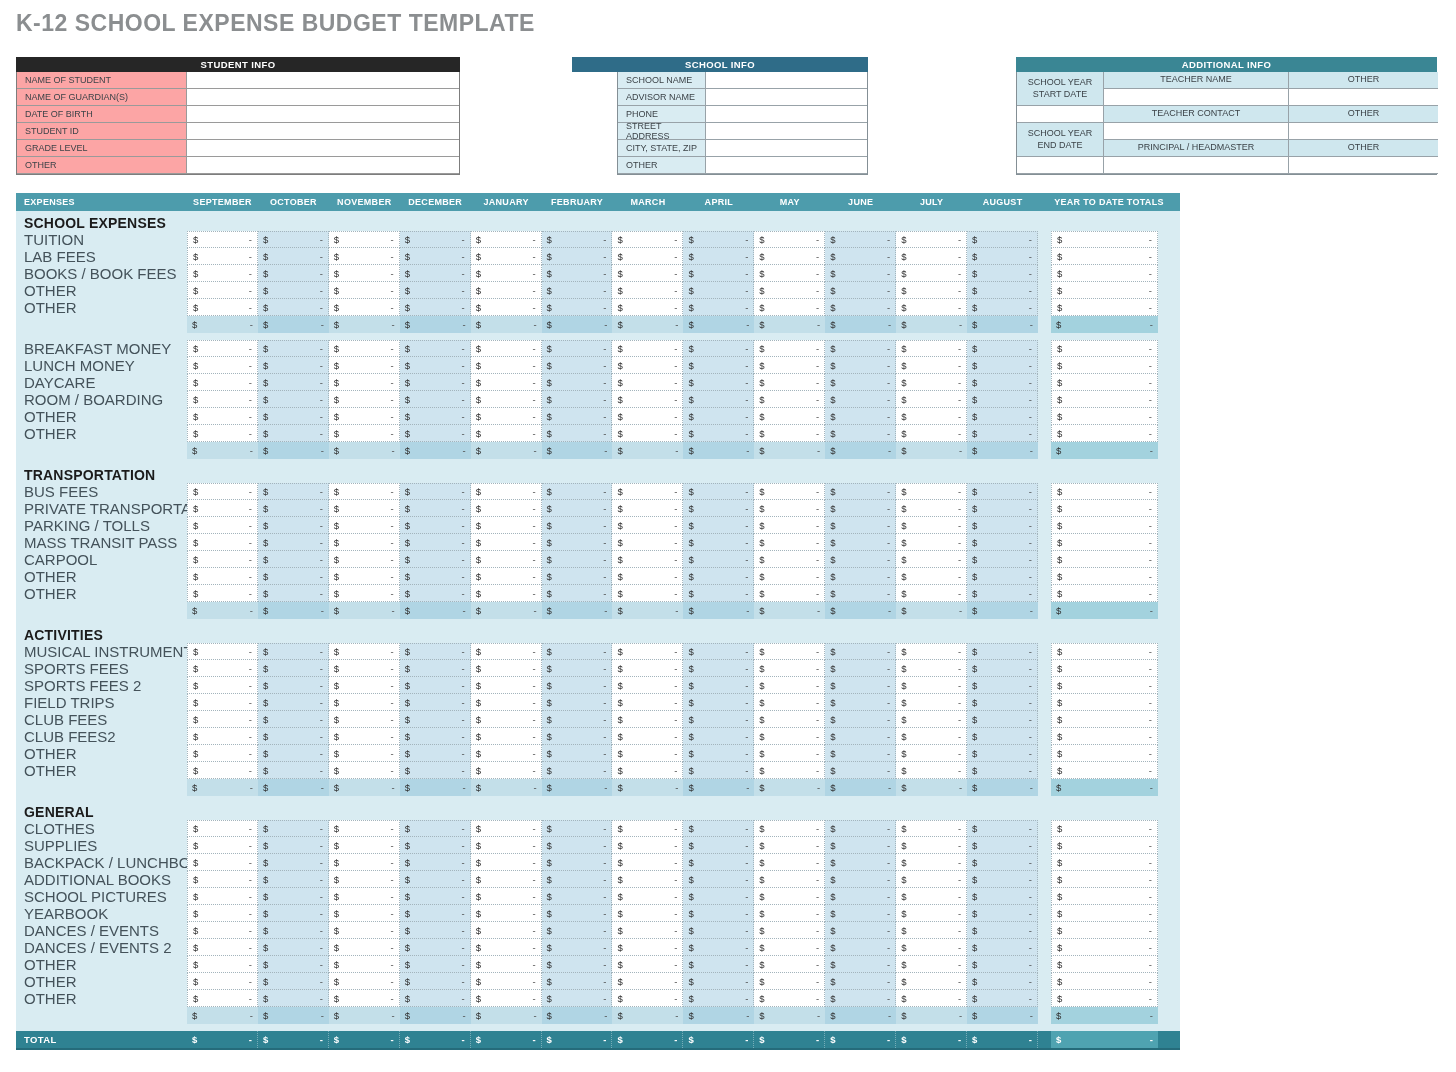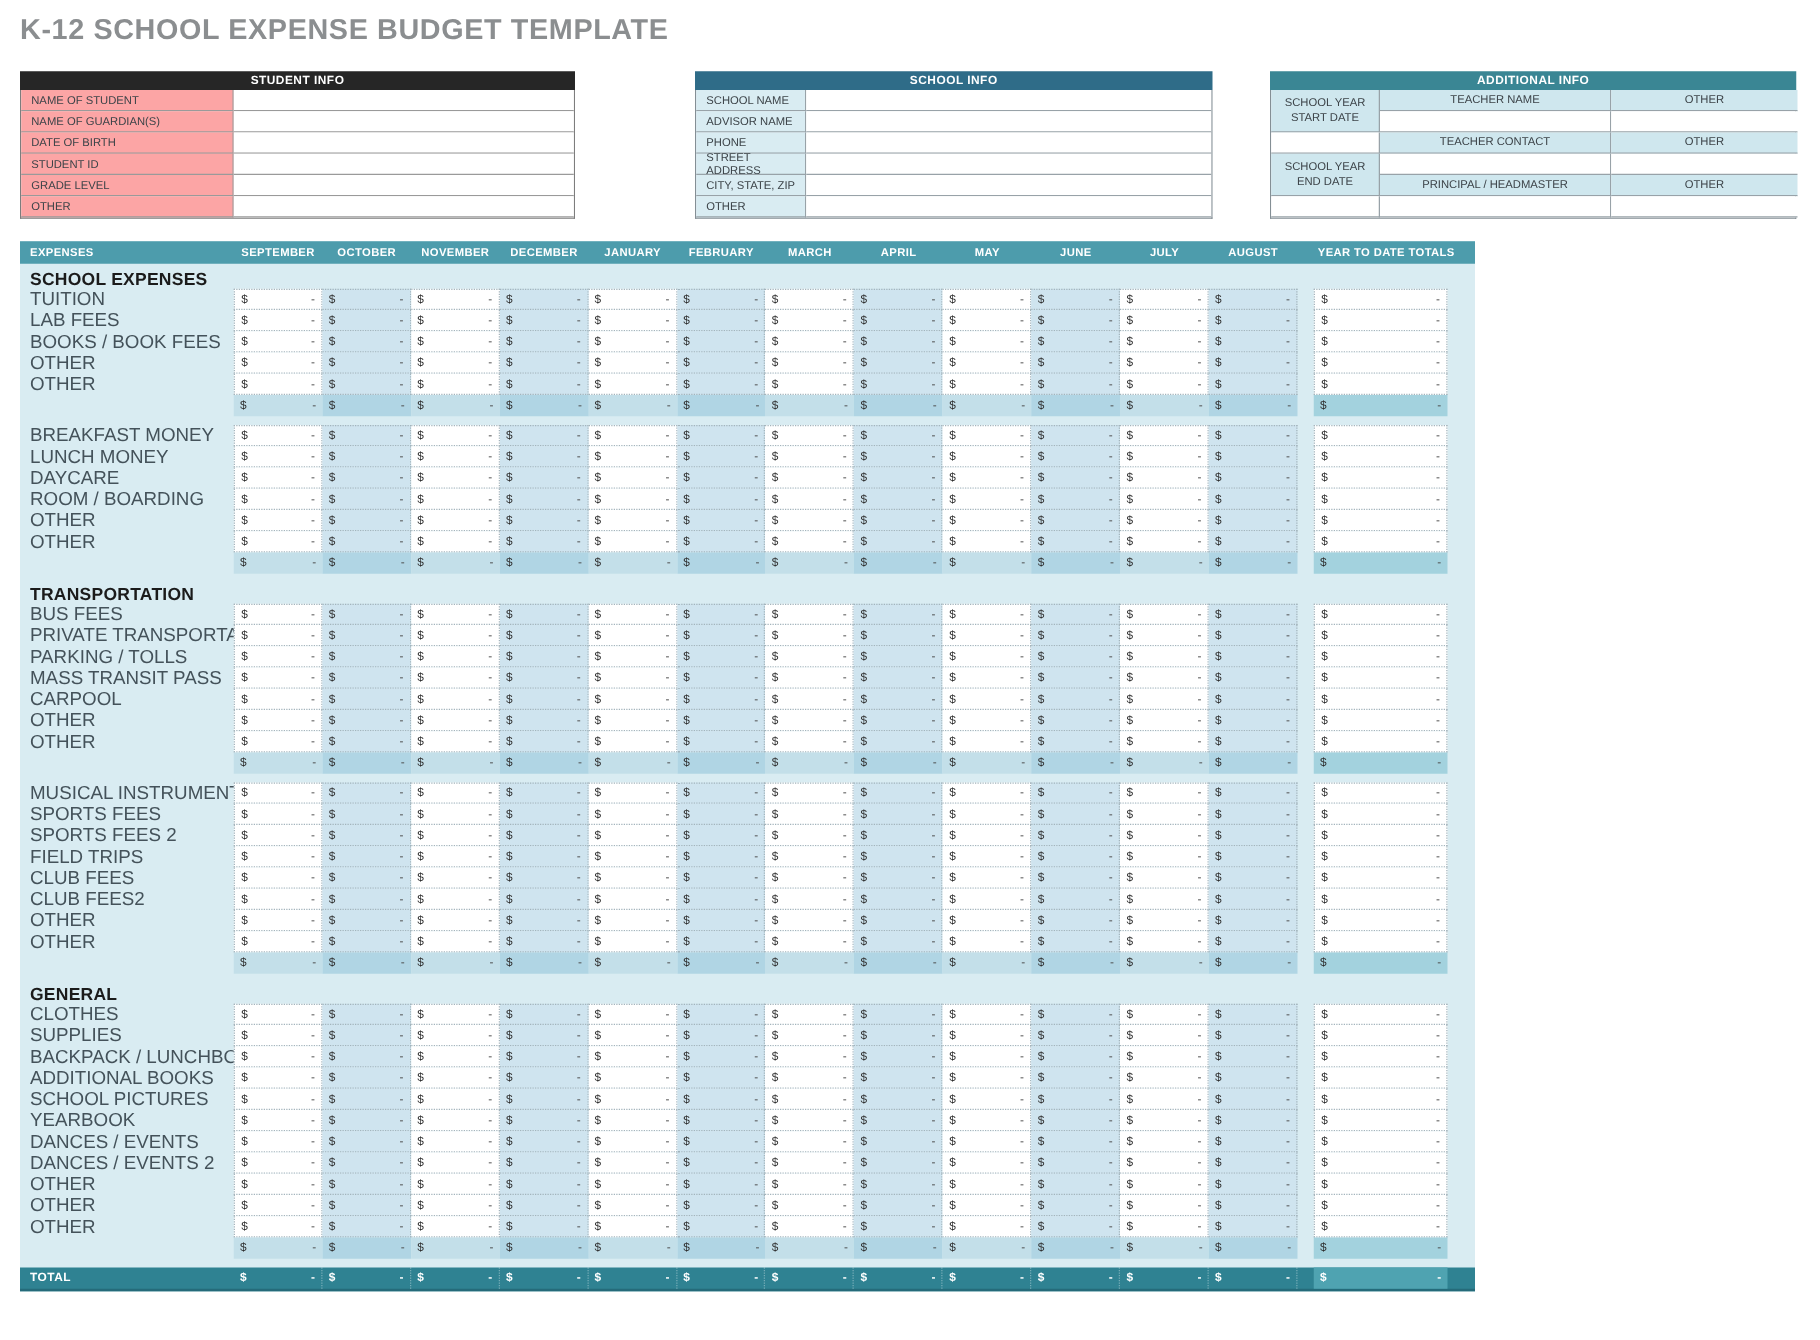--- a/index.html
+++ b/index.html
@@ -11,32 +11,32 @@
   }
   
   .page-title{
     position:absolute;left:16px;top:10px;margin:0;
     font-size:23px;font-weight:bold;letter-spacing:.5px;
     color:var(--title-text,#8b8e90);
   }
   
   .info-table{position:absolute;top:57px;font-size:9px;color:#3c4348;border-radius:30px;}
   .info-table.student{left:16px;width:444px;}
-  .info-table.school{left:556px;width:414px;}
+  .info-table.school{left:572px;width:296px;}
   .info-table.additional{left:1016px;width:421px;}
   .info-header{
     height:15px;display:flex;align-items:center;justify-content:center;
     color:#fff;font-size:9.5px;font-weight:bold;letter-spacing:.4px;
   }
   .student .info-header{background:var(--student-header-bg,#262626);}
   .school  .info-header{background:var(--school-header-bg,#2f6c88);}
   .additional .info-header{background:var(--additional-header-bg,#3a8694);}
   .info-body{display:grid;grid-auto-rows:17px;border:1px solid #848f95;border-top:none;}
   .student .info-body{grid-template-columns:170px 1fr;border-color:#7d7d7d;}
-  .school  .info-body{grid-template-columns:88px 1fr;}
+  .school  .info-body{grid-template-columns:88px 1fr;margin-left:45px;}
   .additional .info-body{grid-template-columns:87px 185px 149px;}
   .icell{display:flex;align-items:center;box-sizing:border-box;
          border-right:1px solid #98a2a8;border-bottom:1px solid #98a2a8;background:#fff;}
   .student .icell{border-color:#9a9a9a;}
   .icell.last-col{border-right:none;}
   .ilabel{padding-left:8px;}
   .student .ilabel{background:#fca5a5;}
   .school  .ilabel{background:#d9ecf2;}
   .additional .ilabel{background:#cfe7ee;justify-content:center;text-align:center;
                       padding:0 3px;line-height:1.25;}
@@ -1312,20 +1312,23 @@
       <div class="cell alt">
         <span class="cur">$</span>
         <span class="dash">-</span>
       </div>
       <div class="cell ytd">
         <span class="cur">$</span>
         <span class="dash">-</span>
       </div>
     </div>
     <div class="section-gap"></div>
+    <div class="section-title-row">
+      <div class="section-title">ACTIVITIES</div>
+    </div>
     <div class="grid data-row first">
       <div class="row-label">MUSICAL INSTRUMENT BIRTH</div>
       <div class="cell firstcol">
         <span class="cur">$</span>
         <span class="dash">-</span>
       </div>
       <div class="cell alt">
         <span class="cur">$</span>
         <span class="dash">-</span>
       </div>

